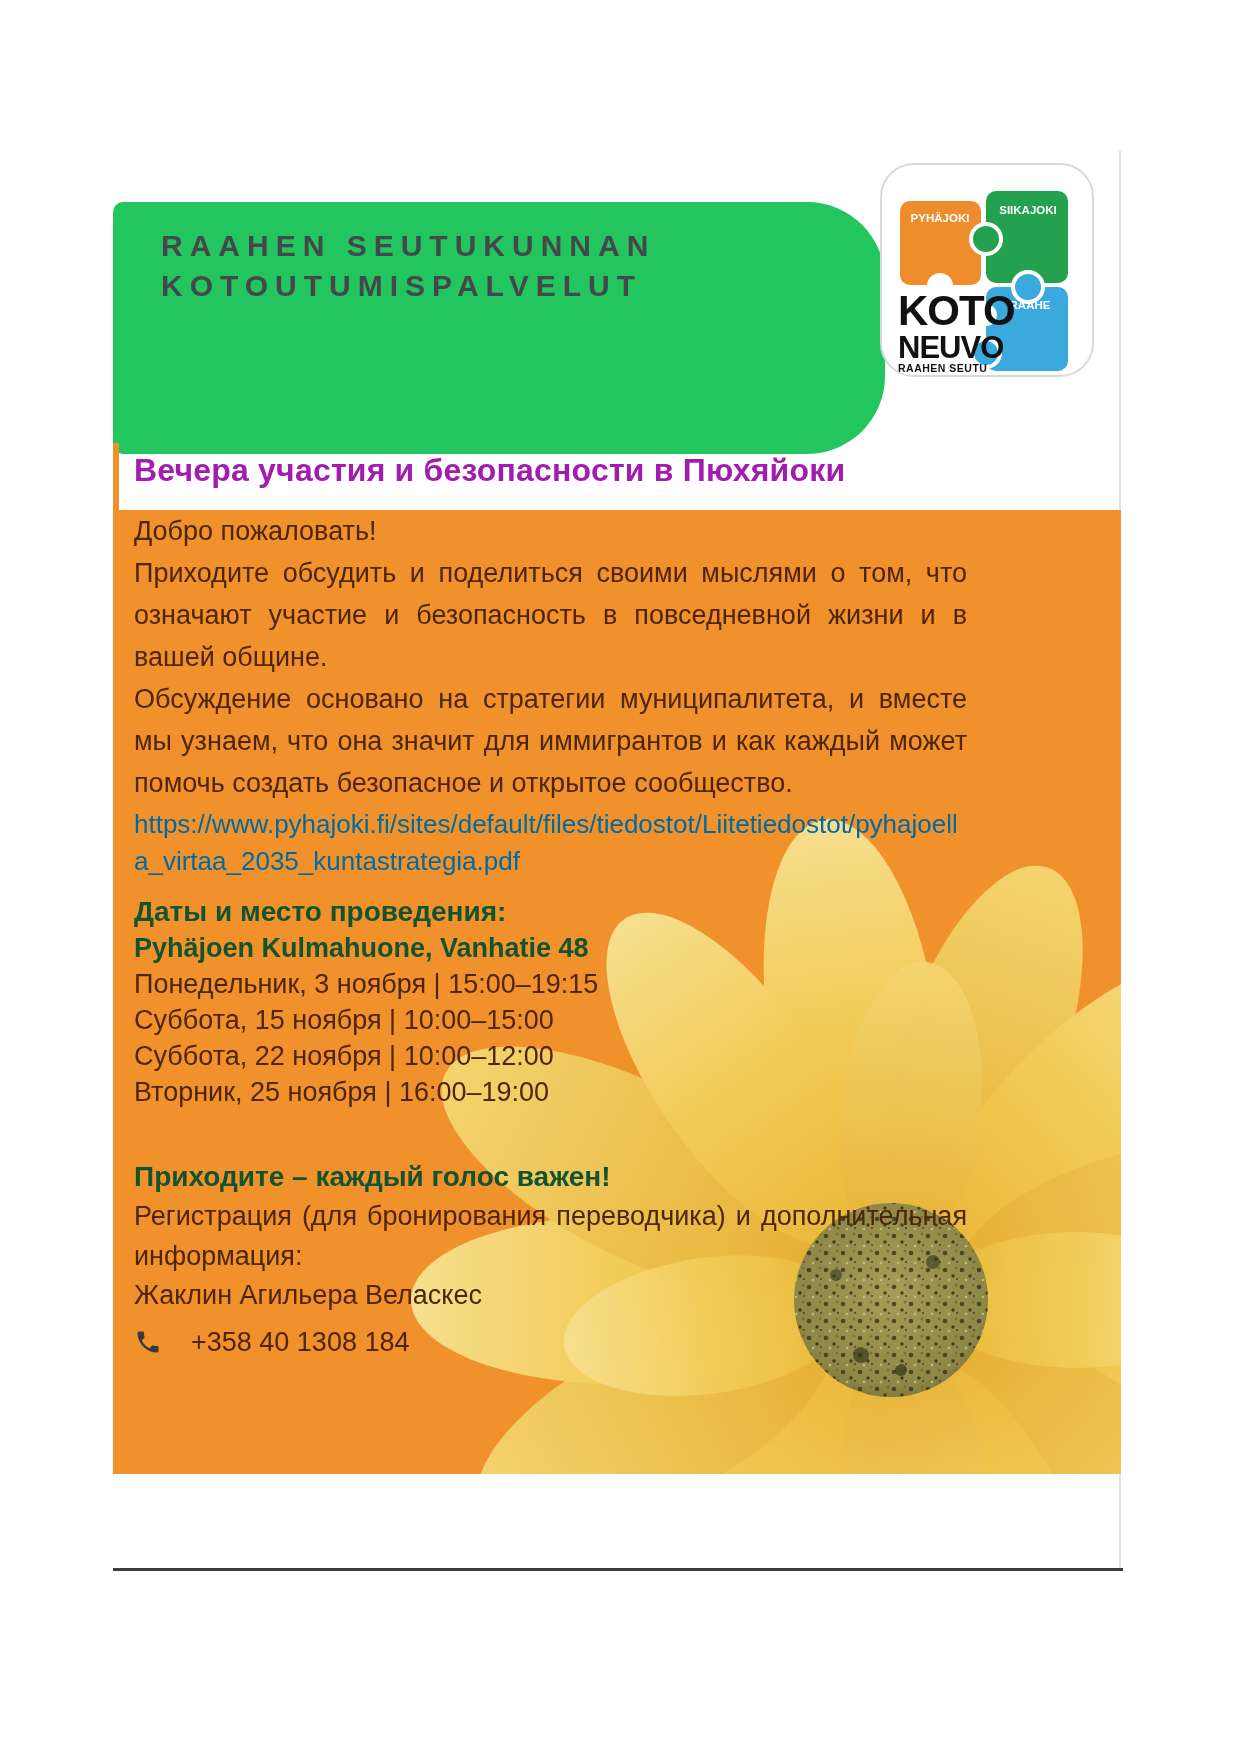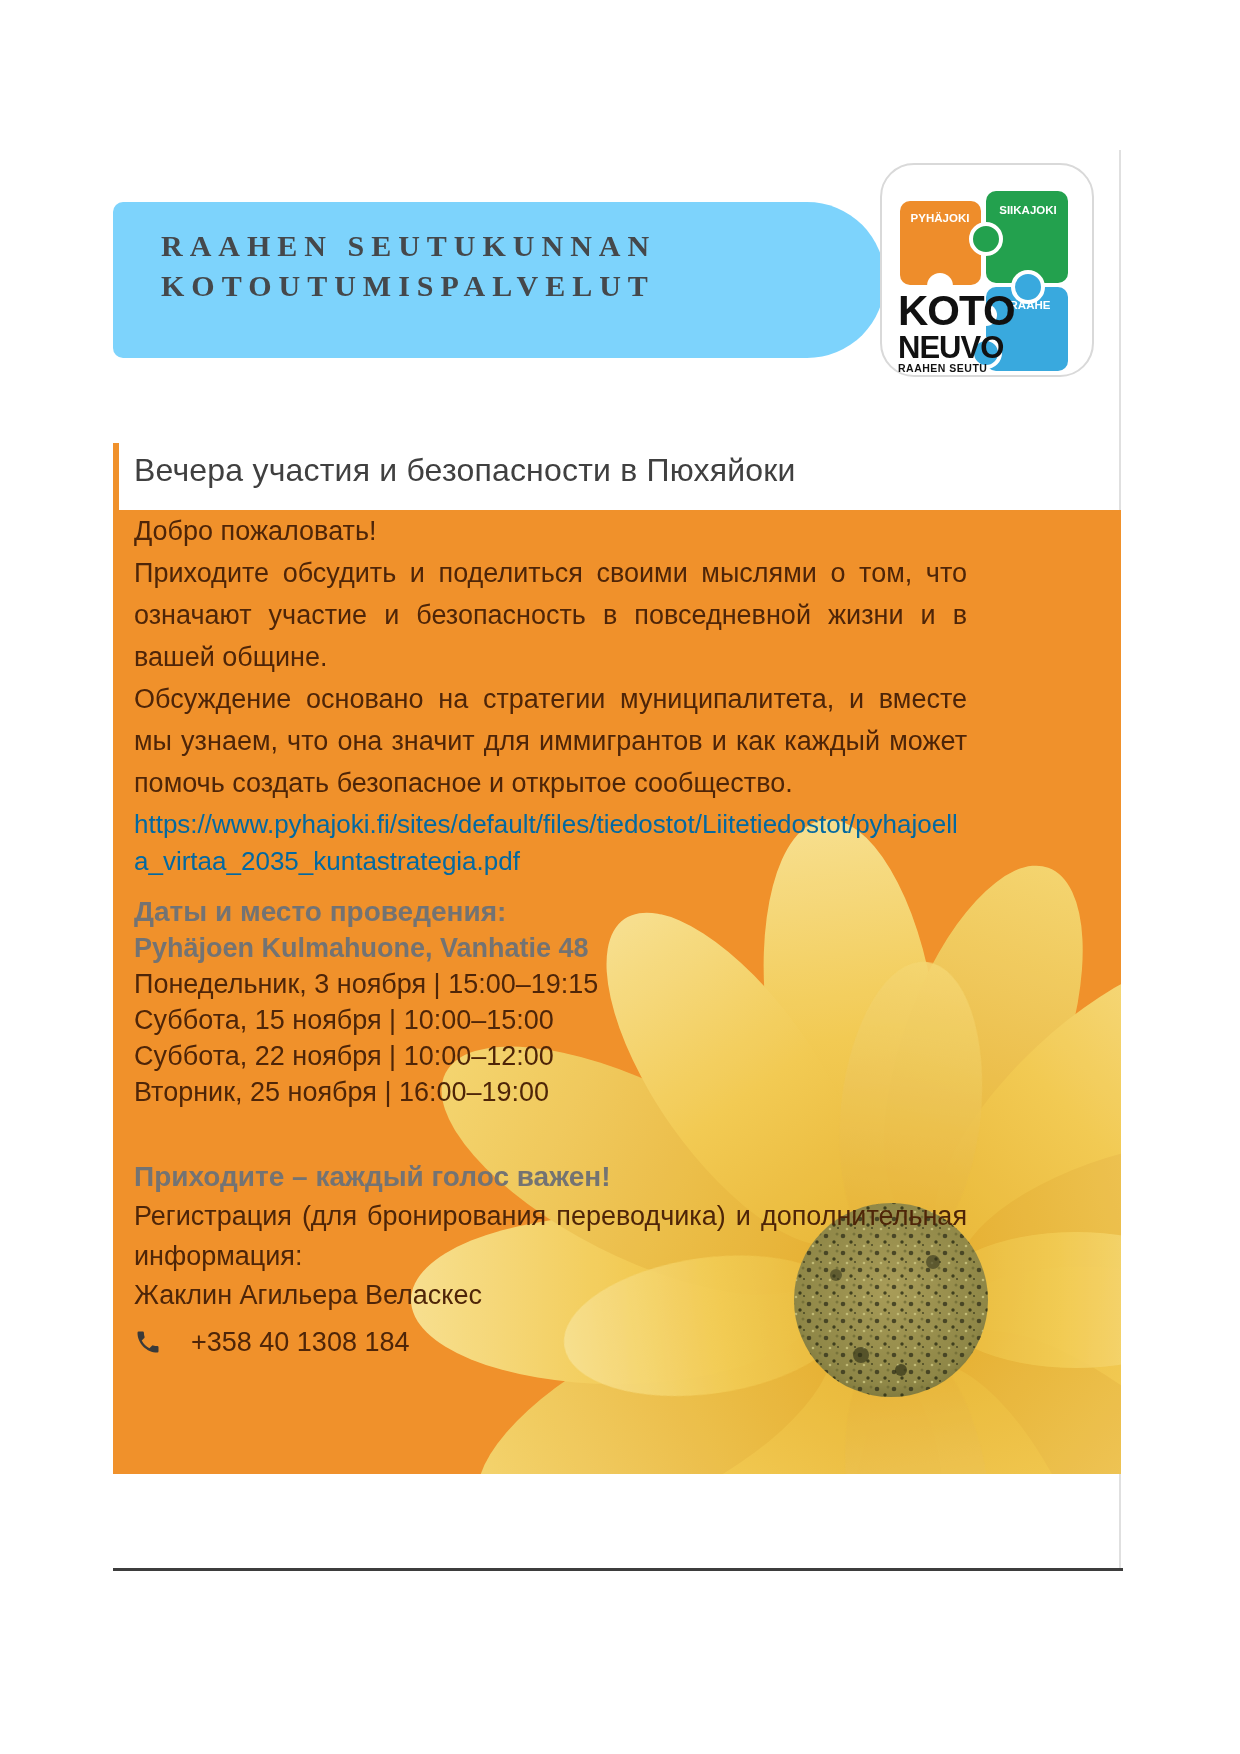--- a/index.html
+++ b/index.html
@@ -5,40 +5,40 @@
   html,body{margin:0;padding:0;}
   body{
     width:1240px;height:1754px;background:#ffffff;position:relative;overflow:hidden;
     font-family:"Liberation Sans","DejaVu Sans",sans-serif;
     -webkit-font-smoothing:antialiased;
   }
   .abs{position:absolute;}
 
   
   .header-band{
-    left:113px;top:202px;width:772px;height:156px;
-    background:#7dd3fc;border-radius:10px 78px 78px 10px;z-index:2;font-family:Liberation Serif, serif;
+    left:113px;top:202px;width:772px;height:252px;
+    background:#22c55e;border-radius:10px 78px 78px 10px;z-index:2;
   }
   .org-name{
     padding:24px 0 0 48px;color:#45484b;font-weight:bold;
     font-size:30px;line-height:40px;letter-spacing:7px;
   }
 
   
   .logo-card{
     left:880px;top:163px;width:214px;height:214px;background:#ffffff;
     border:2px solid #d9d9d9;border-radius:34px;box-sizing:border-box;z-index:3;
   }
   .logo-card svg{display:block;margin:0 auto;}
 
   
   .title-strip{left:113px;top:443px;width:6px;height:67px;background:#F0912B;z-index:2;}
   .page-title{
-    left:134px;top:452px;width:960px;margin:0;color:#404040;
-    font-size:32px;font-weight:400;letter-spacing:.2px;z-index:2;
+    left:134px;top:452px;width:960px;margin:0;color:#a21caf;
+    font-size:32px;font-weight:700;letter-spacing:.2px;z-index:2;
   }
 
   
   .right-edge{left:1119px;top:150px;width:2px;height:1418px;background:#e0e0e0;z-index:0;}
   .bottom-line{left:113px;top:1568px;width:1010px;height:3px;background:#3d3d3d;z-index:4;}
 
   
   .flyer-body{
     left:113px;top:510px;width:1008px;height:964px;background:#ffffff;
     overflow:hidden;z-index:1;
@@ -53,21 +53,21 @@
   }
   .content p{margin:0;}
   .jst{text-align:justify;}
   .welcome{margin-top:52px;}
   .p2{margin-top:30px;}
   .link-line{
     font-size:26px;line-height:37px;color:#0369a1;word-break:break-all;
     text-decoration:none;display:block;margin-top:2px;
   }
   .dates-block{margin-top:14px;line-height:36px;}
-  .bold{font-weight:bold;color:#737373;}
+  .bold{font-weight:bold;color:#14532d;}
   .dates-heading{font-size:28px;}
   .cta-block{margin-top:48px;line-height:40px;}
   .cta-heading{font-size:28px;line-height:38px;}
   .contact-name{line-height:34px;margin-top:2px;}
   .phone-row{display:flex;align-items:center;gap:29px;margin-top:12px;line-height:36px;}
   .phone-icon svg{display:block;}
 </style>
 </head>
 <body>
 

